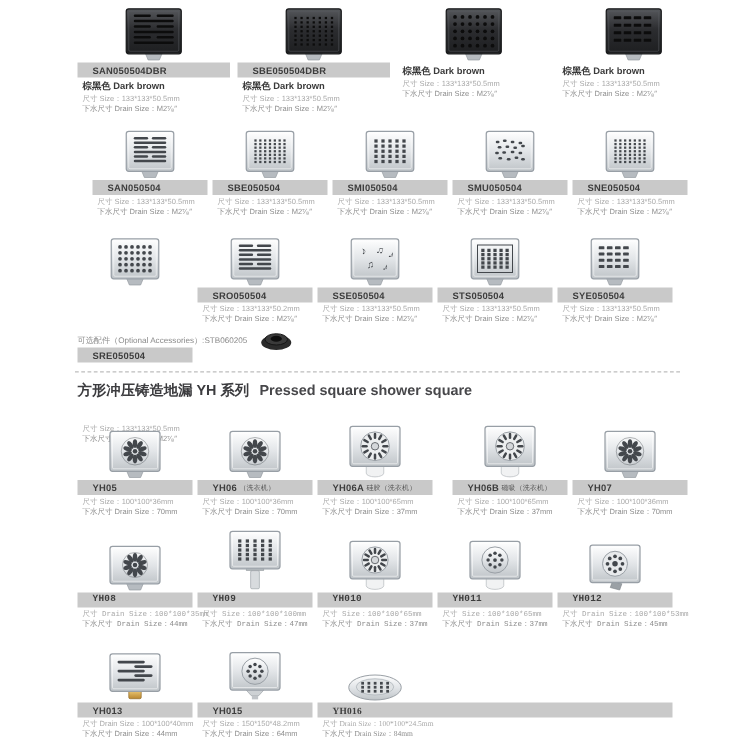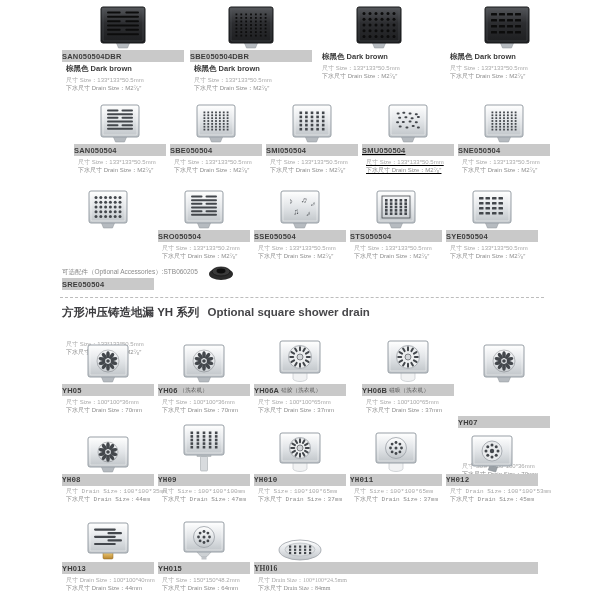--- a/index.html
+++ b/index.html
@@ -1,21 +1,21 @@
 <!DOCTYPE html>
 <html><head>
 <meta charset="utf-8">
 <style>
   html,body{margin:0;padding:0;background:#e9e9e9;}
   #canvas{position:relative;width:600px;height:600px;background:#ffffff;overflow:hidden;
           font-family:"Liberation Sans","DejaVu Sans",sans-serif;}
   .prod-row{position:absolute;display:flex;}
   .card{display:flex;flex-direction:column;}
   .imgbox{display:flex;align-items:flex-end;justify-content:center;}
-  .codebar{background:#c9c9c9;height:12px;display:flex;align-items:center;padding-left:0;
+  .codebar{background:#c9c9c9;height:12px;display:flex;align-items:center;padding-left:12px;
            font-size:7.5px;font-weight:bold;color:#3d3d3d;letter-spacing:.2px;white-space:nowrap;overflow:hidden;text-align:center;}
   .sfx{font-size:5.5px;font-weight:normal;margin-left:2px;color:#555;}
   .colornote{font-size:7.5px;font-weight:bold;color:#3a3a3a;padding:2px 0 0 4px;white-space:nowrap;}
   .specs{padding:2px 0 0 4px;}
   .spec1{font-size:6px;color:#a9a9a9;line-height:8px;white-space:nowrap;}
   .spec2{font-size:6px;color:#8d8d8d;line-height:8px;white-space:nowrap;}
   .acc-line{position:absolute;left:62px;top:262px;display:flex;align-items:center;}
   .acc-text{font-size:6.5px;color:#8a8a8a;white-space:nowrap;}
   .divider{position:absolute;left:60px;top:297px;width:484px;border-top:1px dashed #bdbdbd;}
   .sec-title{position:absolute;left:62px;top:305px;font-size:11.5px;font-weight:bold;white-space:nowrap;}
@@ -52,21 +52,21 @@
       <ellipse cx="15" cy="12" rx="12" ry="6" fill="#2b2b2b"></ellipse>
       <ellipse cx="15" cy="9.5" rx="9" ry="4.5" fill="#3a3a3a" stroke="#151515" stroke-width="0.8"></ellipse>
       <ellipse cx="15" cy="9" rx="4.5" ry="2.4" fill="#0e0e0e"></ellipse>
     </svg>
   </div>
 
   <div class="divider"></div>
 
   <div class="sec-title">
     <span class="cn">方形冲压铸造地漏 YH 系列</span>
-    <span class="en">Optional square shower drain</span>
+    <span class="en">Pressed square shower square</span>
   </div>
 
 <div class="prod-row" style="left: 62px; top: 4px; gap: 6px;">
       <div class="card" style="width: 122px;">
         <div class="imgbox" style="width:122px;height:46px">
           <svg width="122" height="45" viewBox="0 0 122 45">
             <path d="M54,37 L68,37 L65.5,43 L56.5,43 Z" fill="#b6bbc0" stroke="#8e959b" stroke-width="0.5"></path>
             <rect x="39" y="2" width="44" height="36" rx="2" fill="url(#gDark)" stroke="#17181a" stroke-width="1"></rect>
             <rect x="41" y="4" width="40" height="32" rx="1" fill="none" stroke="#5a5d61" stroke-width="0.7" opacity="0.6"></rect>
             <g fill="#0c0c0c">
@@ -369,21 +369,21 @@
           </svg>
         </div>
         <div class="codebar">
           <span>SMI050504</span>
         </div>
         <div class="specs">
           <div class="spec1">尺寸 Size：133*133*50.5mm</div>
           <div class="spec2">下水尺寸 Drain Size：M2⁷⁄₈″</div>
         </div>
       </div>
-      <div class="card" style="width: 92px; text-decoration: underline;">
+      <div class="card" style="width: 92px;">
         <div class="imgbox" style="width:92px;height:44px">
           <svg width="92" height="43" viewBox="0 0 92 43">
             <path d="M39,35 L53,35 L50.5,41 L41.5,41 Z" fill="#b6bbc0" stroke="#8e959b" stroke-width="0.5"></path>
             <rect x="27" y="4" width="38" height="32" rx="2" fill="url(#gChrome)" stroke="#989fa6" stroke-width="1"></rect>
             <rect x="29" y="6" width="34" height="28" rx="1" fill="none" stroke="#ffffff" stroke-width="0.7" opacity="0.6"></rect>
             <g fill="#43474c">
               <rect x="34.6" y="11.52" width="3" height="2" rx="1"></rect>
               <rect x="40.32" y="10.68" width="3" height="2" rx="1"></rect>
               <rect x="46.56" y="11.52" width="3" height="2" rx="1"></rect>
               <rect x="52.8" y="12.36" width="3" height="2" rx="1"></rect>
@@ -777,21 +777,21 @@
         </div>
         <div class="codebar">
           <span>YH06B</span>
           <span class="sfx">磁吸（洗衣机）</span>
         </div>
         <div class="specs">
           <div class="spec1">尺寸 Size：100*100*65mm</div>
           <div class="spec2">下水尺寸 Drain Size：37mm</div>
         </div>
       </div>
-      <div class="card" style="width: 92px; gap: 32px;">
+      <div class="card" style="width: 92px;">
         <div class="imgbox" style="width:92px;height:48px">
           <svg width="92" height="47" viewBox="0 0 92 47">
             <path d="M39,39 L53,39 L50.5,45 L41.5,45 Z" fill="#b6bbc0" stroke="#8e959b" stroke-width="0.5"></path>
             <rect x="26" y="8" width="40" height="32" rx="2" fill="url(#gChrome)" stroke="#989fa6" stroke-width="1"></rect>
             <rect x="28" y="10" width="36" height="28" rx="1" fill="none" stroke="#ffffff" stroke-width="0.7" opacity="0.6"></rect>
             <g fill="#43474c">
               <circle cx="46" cy="24" r="11" fill="none" stroke="#43474c" stroke-width="0.7" opacity="0.45"></circle>
               <ellipse cx="46" cy="17.8" rx="1.8" ry="3.5" transform="rotate(0 46 24)"></ellipse>
               <ellipse cx="46" cy="17.8" rx="1.8" ry="3.5" transform="rotate(36 46 24)"></ellipse>
               <ellipse cx="46" cy="17.8" rx="1.8" ry="3.5" transform="rotate(72 46 24)"></ellipse>

